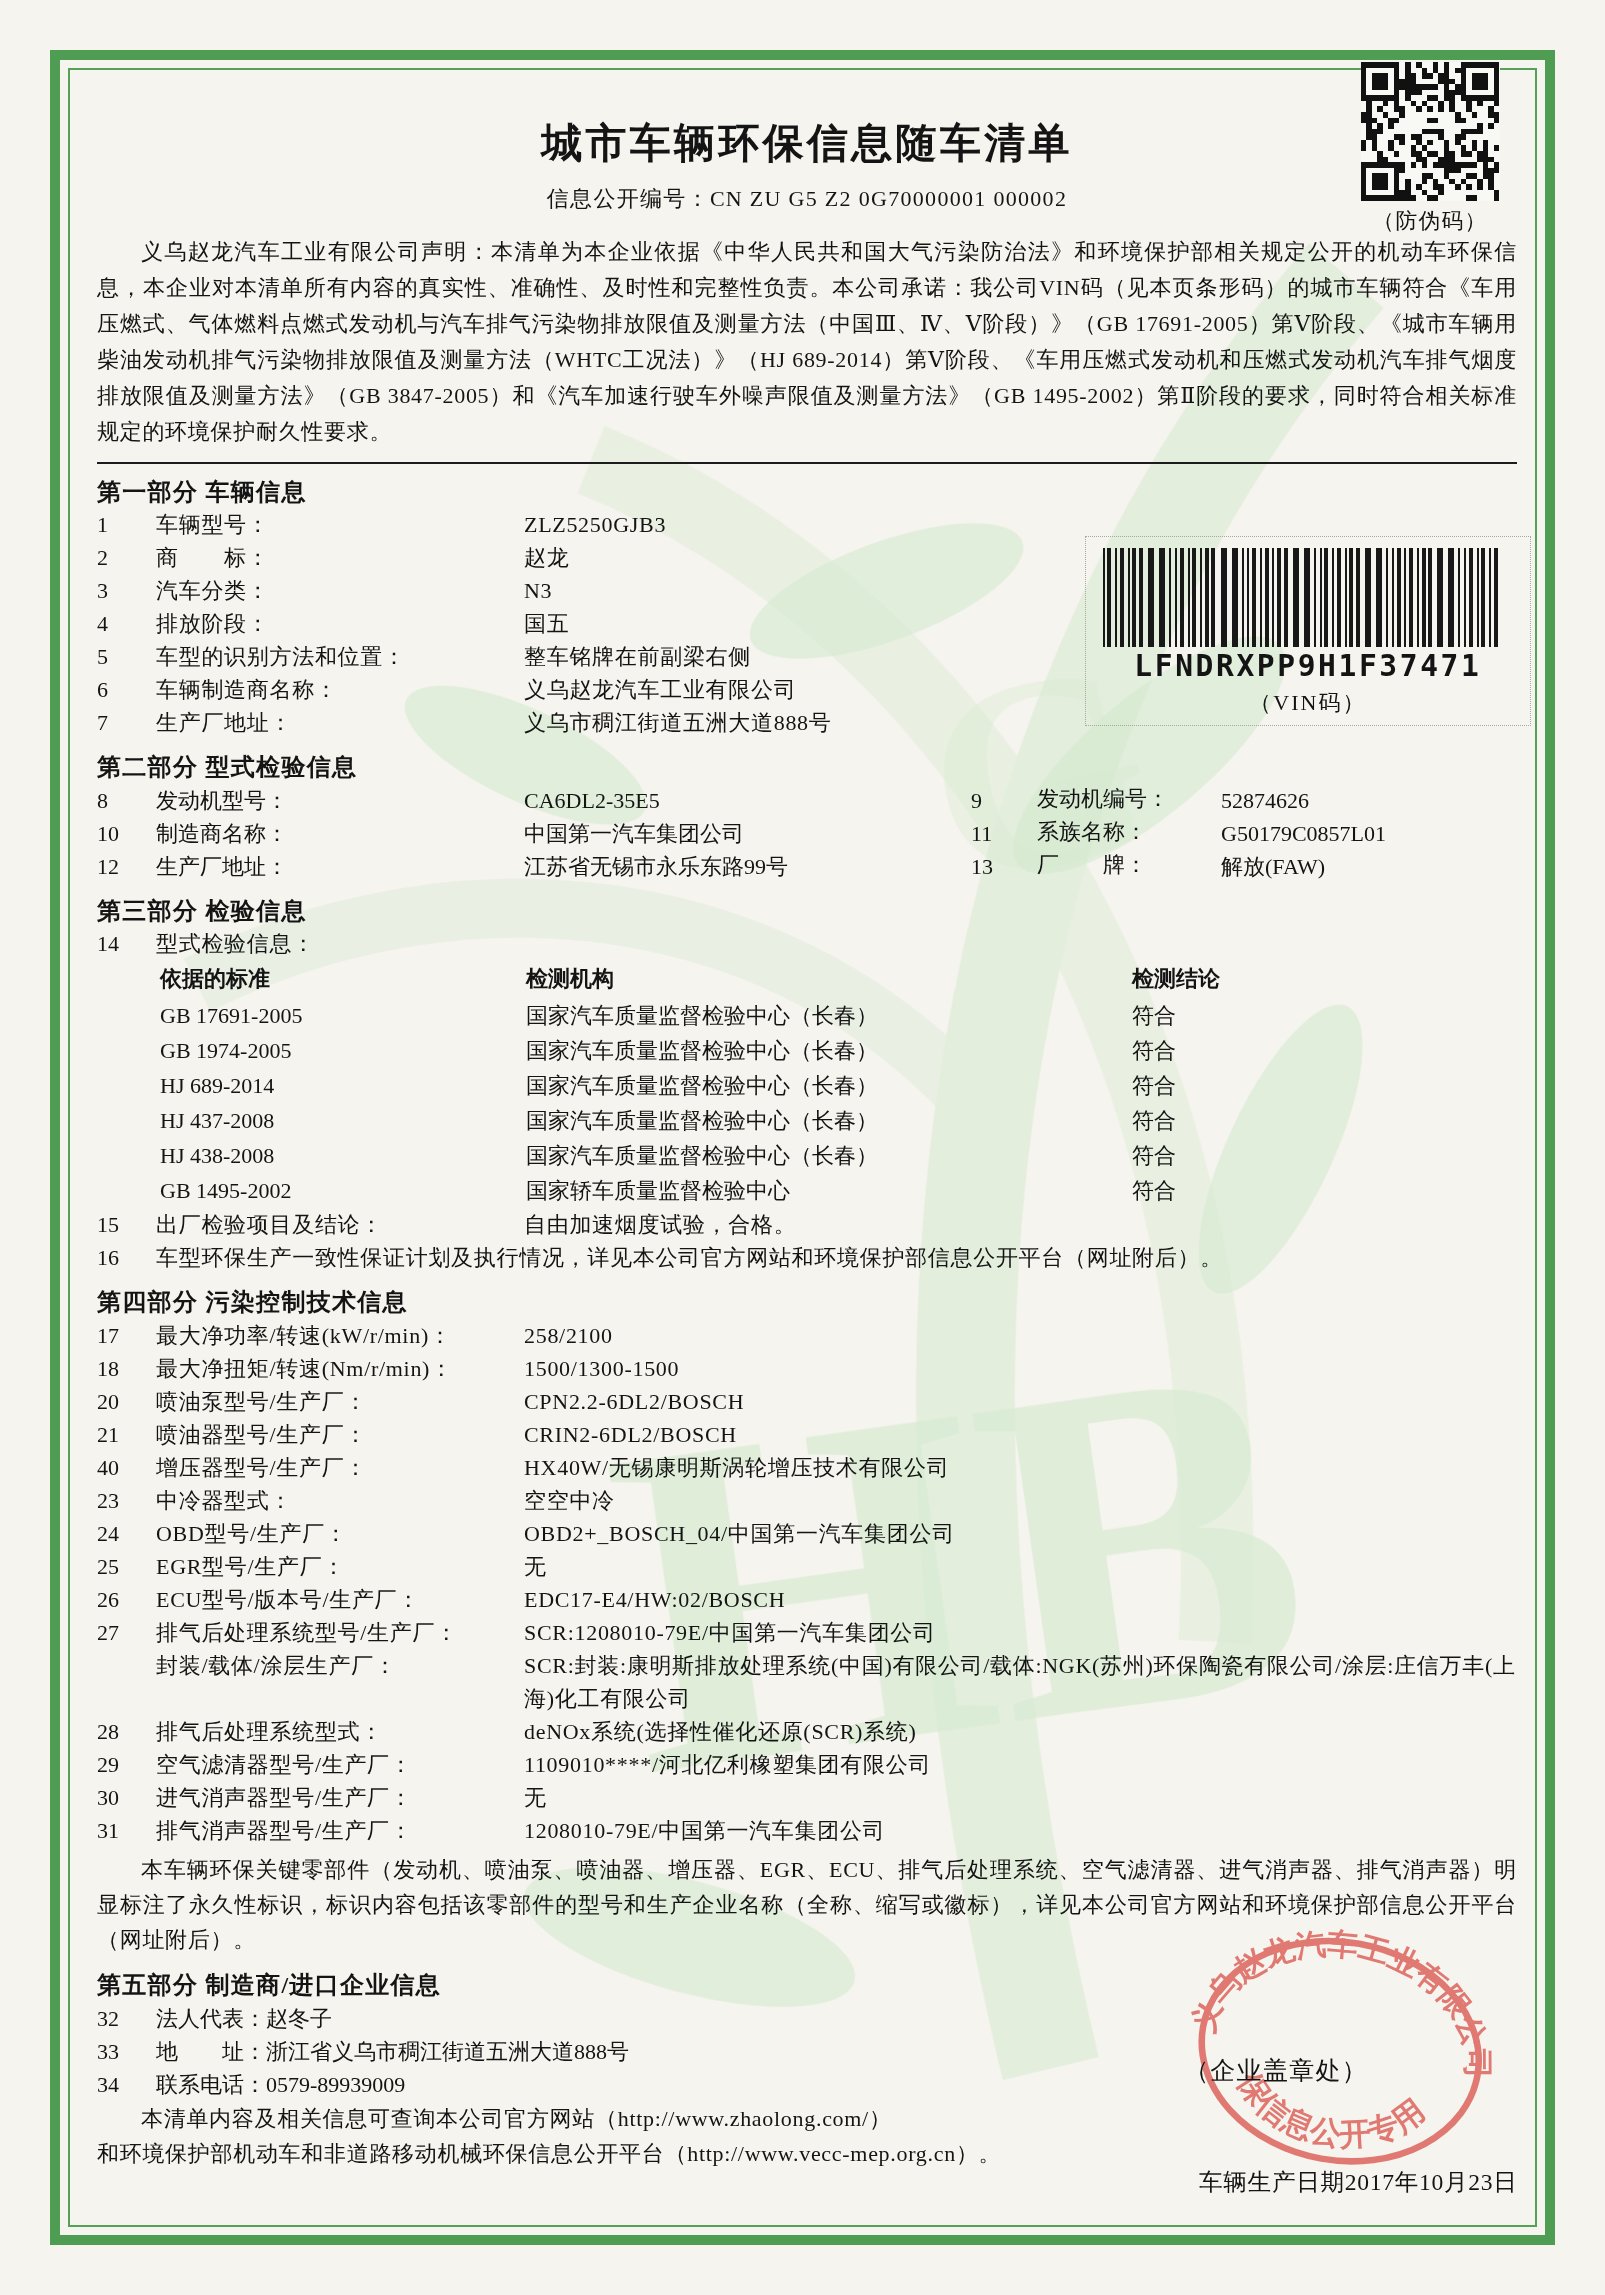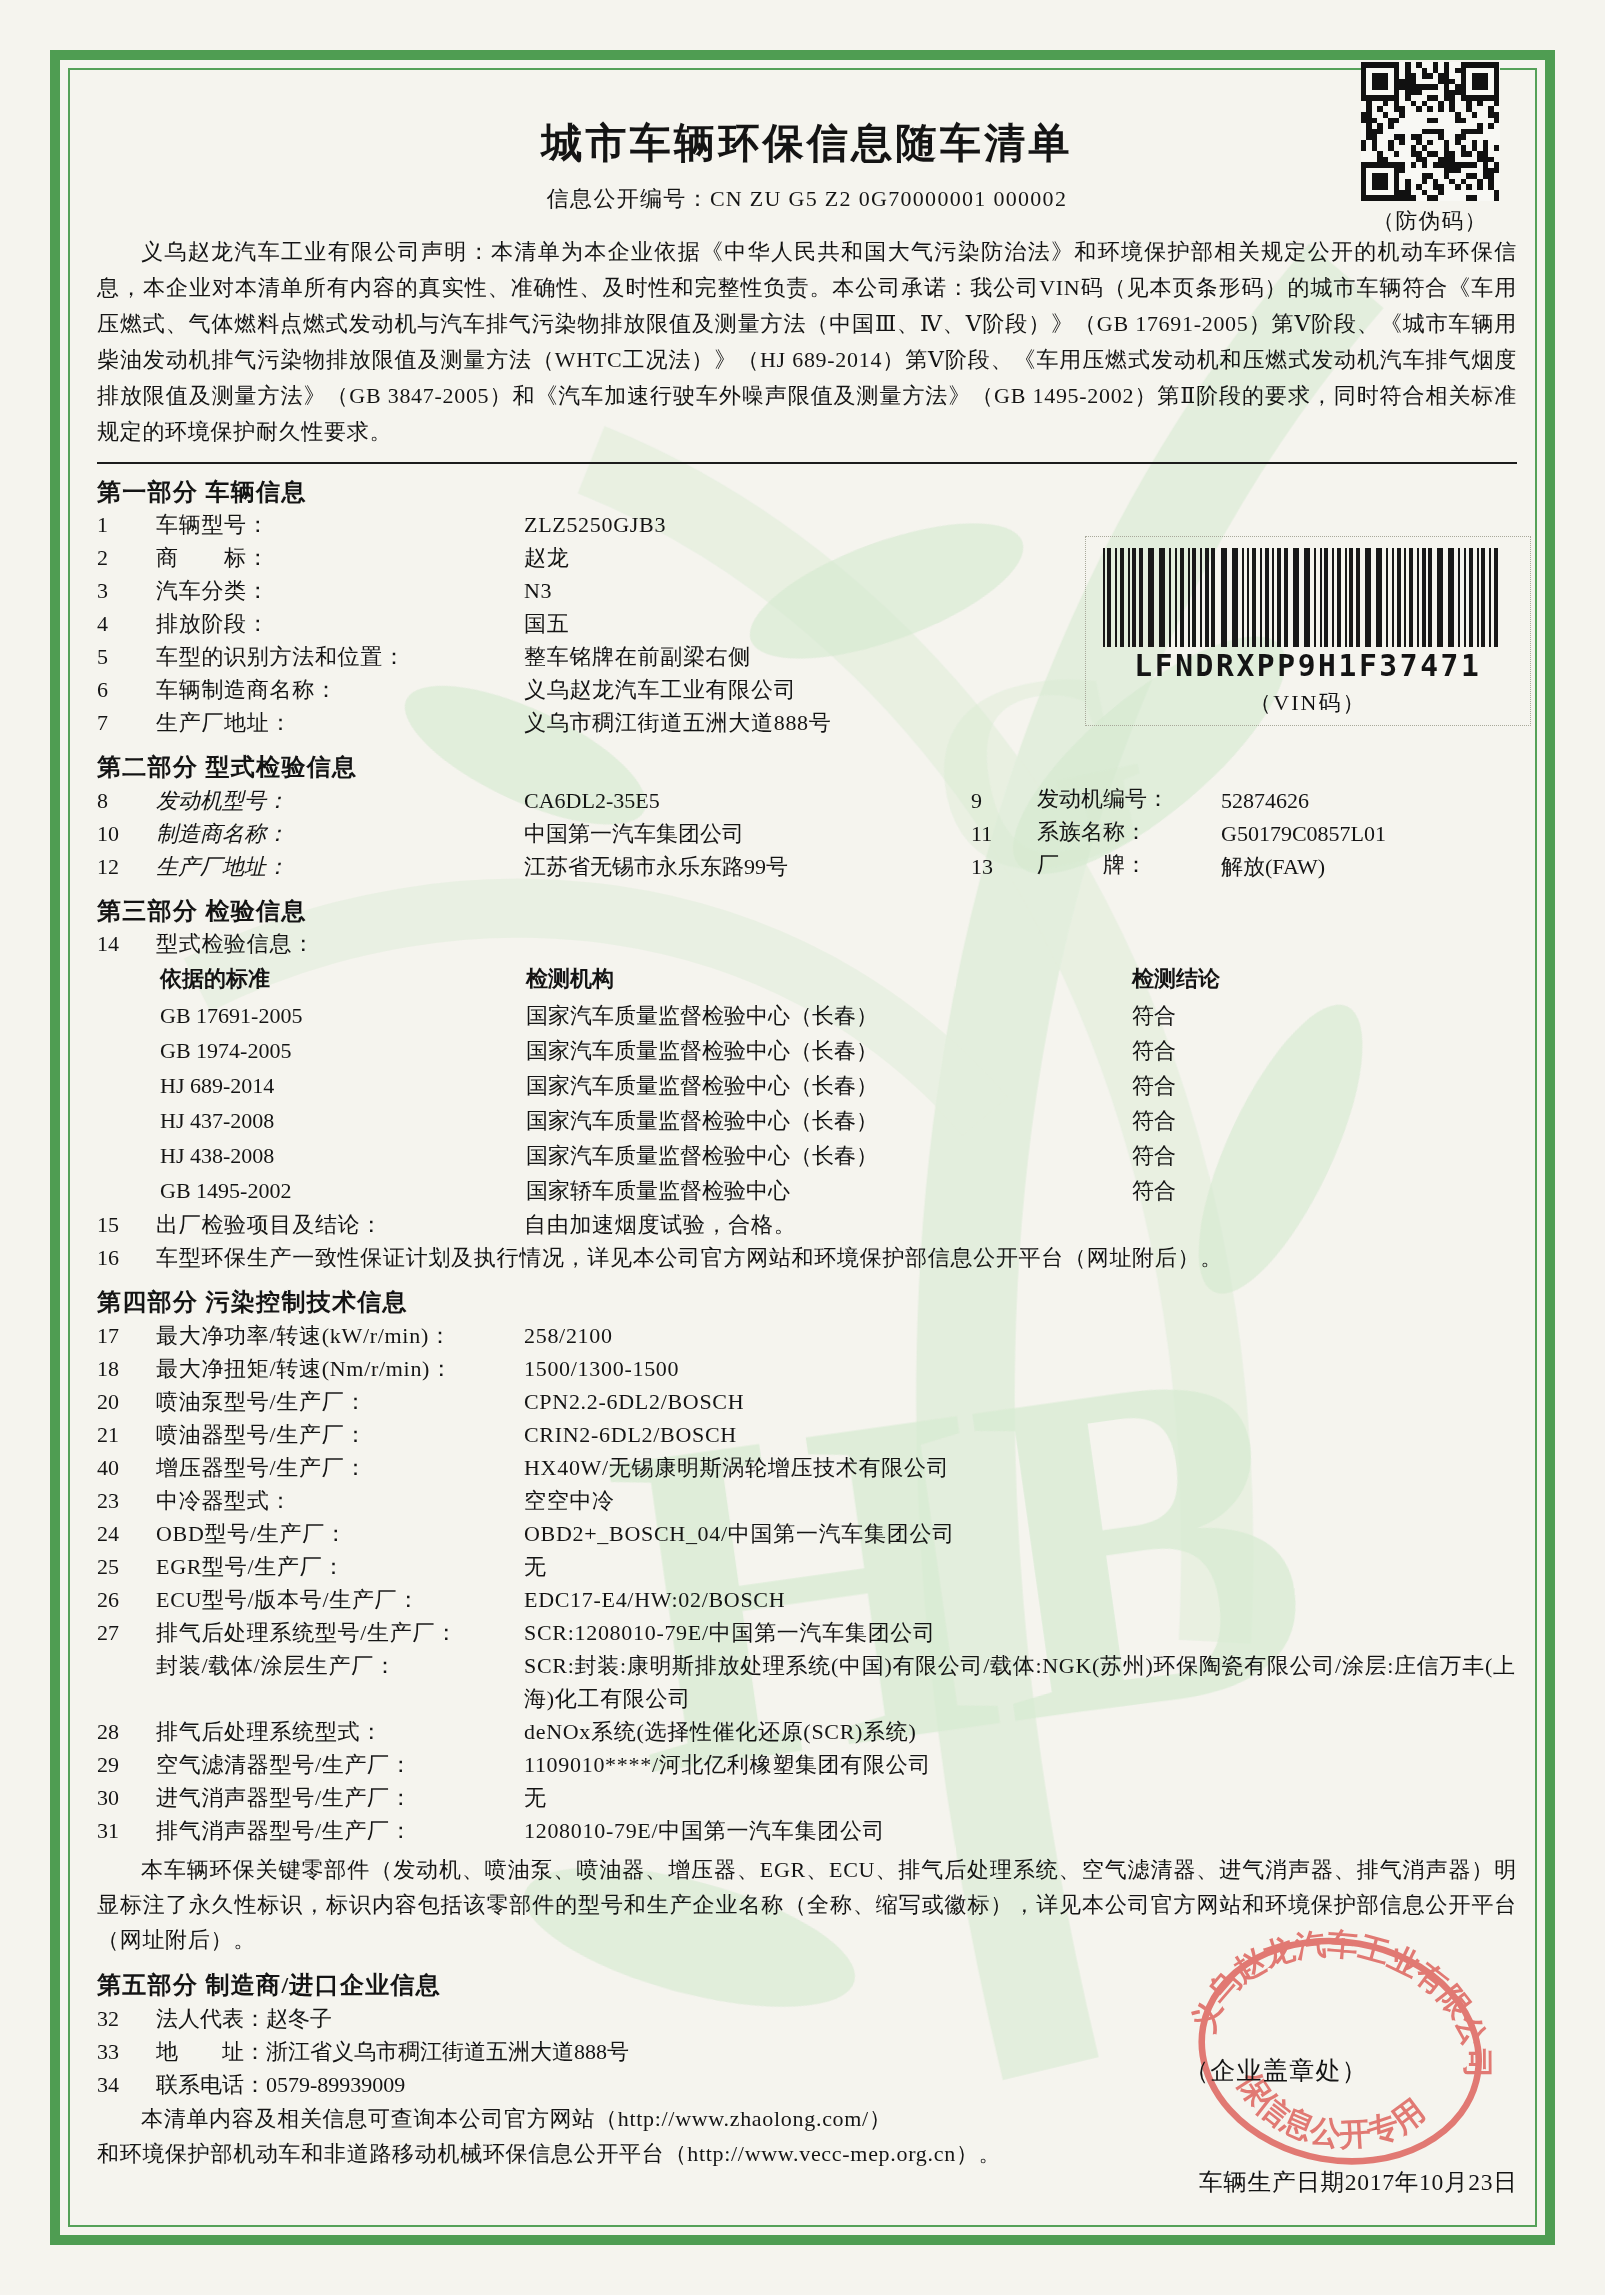--- a/index.html
+++ b/index.html
@@ -21,21 +21,21 @@
   .row .num{width:59px;flex:none;}
   .row .lbl{width:368px;flex:none;letter-spacing:0.7px;}
   .row .val{flex:1;letter-spacing:0.7px;}
   .row.wrap{align-items:flex-start;}
   .row.wrap .val{line-height:33px;}
   
   .r2{display:flex;min-height:33px;line-height:33px;font-size:22px;}
   .r2 .half-l{width:874px;flex:none;display:flex;}
   .r2 .half-r{flex:1;display:flex;}
   .r2 .num{width:59px;flex:none;}
-  .half-l .lbl{width:368px;flex:none;font-style:italic;}
+  .half-l .lbl{width:368px;flex:none;}
   .half-r .num{width:66px;}
   .half-r .lbl{width:184px;flex:none;font-family:Liberation Mono, monospace;}
   
   .tr{display:flex;height:35px;line-height:35px;font-size:22px;padding-left:63px;}
   .tr.head{font-weight:bold;height:38px;line-height:38px;}
   .tr .c1{width:366px;flex:none;}
   .tr .c2{width:606px;flex:none;}
   .tr .c3{flex:1;}
   .para{font-size:22px;line-height:35px;text-align:justify;text-indent:2em;letter-spacing:0.7px;margin-top:5.3px;}
   .inline-row{display:flex;min-height:33px;line-height:33px;font-size:22px;}

